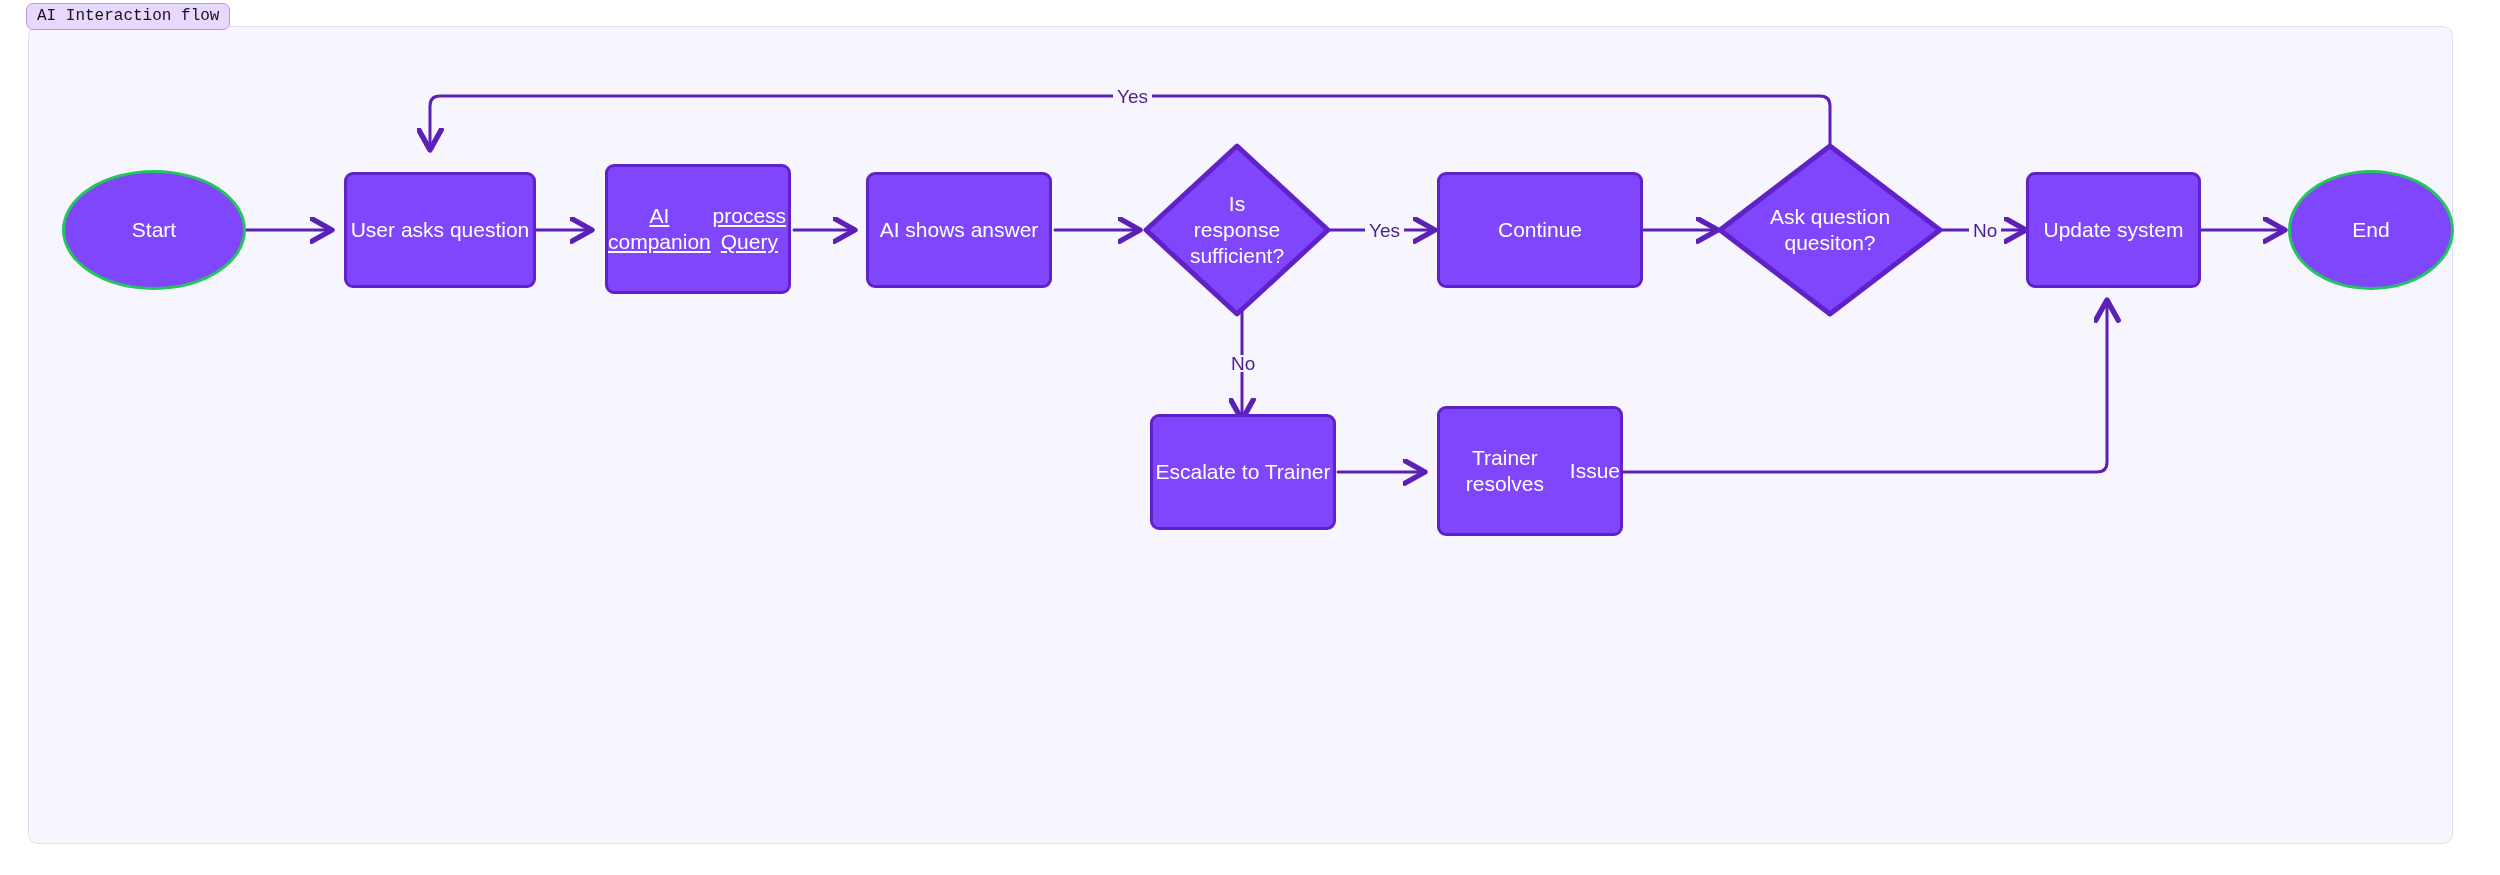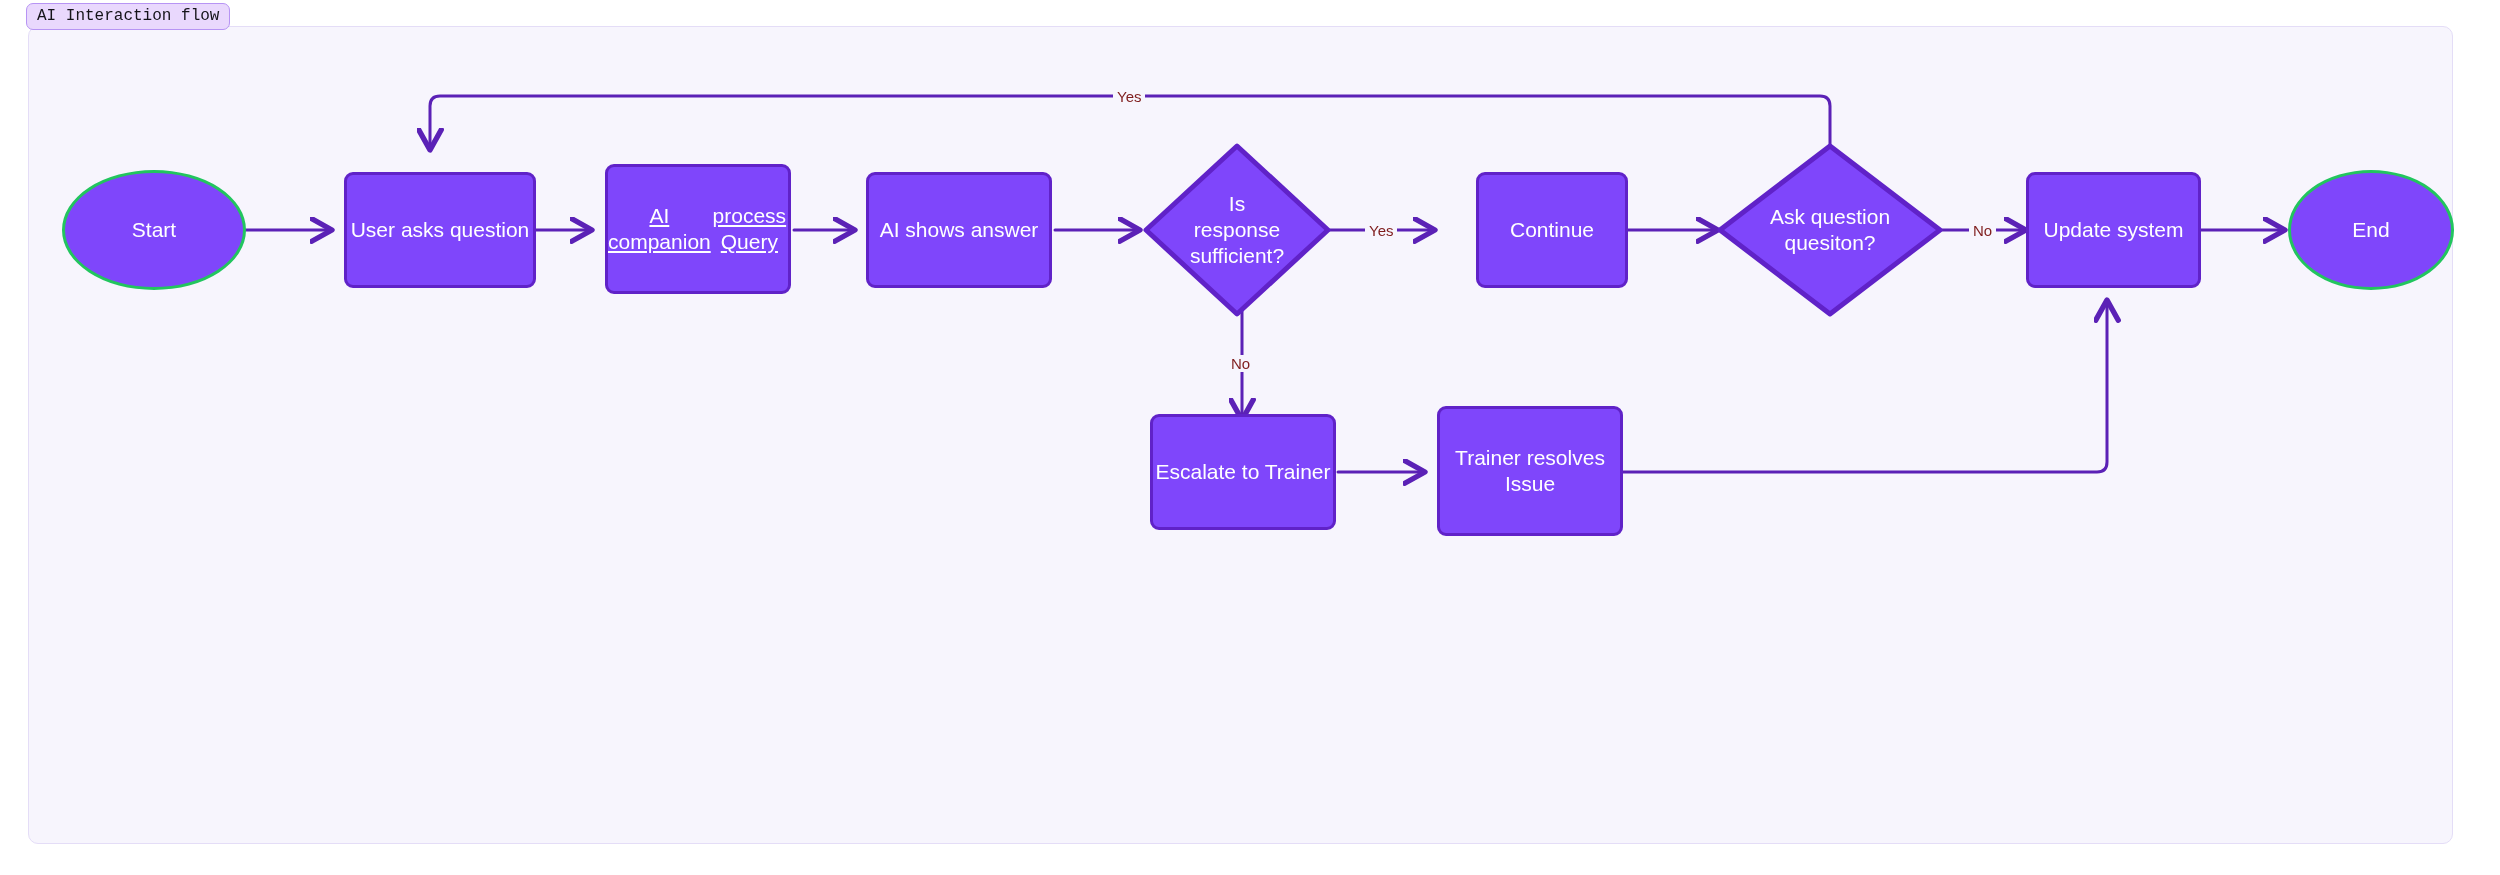--- a/index.html
+++ b/index.html
@@ -92,23 +92,23 @@
     font-size: 21px;
     line-height: 26px;
     text-align: center;
     width: 100%;
     padding: 0 6px;
     box-sizing: border-box;
   }
   .edge-label {
     position: absolute;
     z-index: 12;
-    font-size: 15px;
+    font-size: 19px;
     line-height: 17px;
-    color: #7f1d1d;
+    color: #4c1d95;
     font-family: "Liberation Sans", sans-serif;
     background: #f7f5fd;
     padding: 0 4px;
     white-space: nowrap;
   }
 </style>
 </head>
 <body>
 
 <div id="page">
@@ -172,21 +172,21 @@
     <svg class="diamond-shape" viewBox="0 0 190 176" preserveAspectRatio="none">
       <polygon points="95,4 186,88 95,172 4,88" fill="#7f46fb" stroke="#6022c8" stroke-width="5" stroke-linejoin="round"></polygon>
     </svg>
     <div class="diamond-label">
       <div>Is</div>
       <div>response</div>
       <div>sufficient?</div>
     </div>
   </div>
 
-  <div class="node node-process" style="left:1437px; top:172px; width:152px; height:116px;margin-left:39px;">
+  <div class="node node-process" style="left:1437px; top:172px; width:206px; height:116px;">
     <span>Continue</span>
   </div>
 
   <div class="node node-decision" style="left:1716px; top:142px; width:228px; height:176px; flex-direction:column;">
     <svg class="diamond-shape" viewBox="0 0 228 176" preserveAspectRatio="none">
       <polygon points="114,4 224,88 114,172 4,88" fill="#7f46fb" stroke="#6022c8" stroke-width="5" stroke-linejoin="round"></polygon>
     </svg>
     <div class="diamond-label">
       <div>Ask question</div>
       <div>quesiton?</div>
@@ -198,21 +198,21 @@
   </div>
 
   <div class="node node-terminal" style="left:2288px; top:170px; width:166px; height:120px;">
     <span>End</span>
   </div>
 
   <div class="node node-process" style="left:1150px; top:414px; width:186px; height:116px;">
     <span>Escalate to Trainer</span>
   </div>
 
-  <div class="node node-process" style="left:1437px; top:406px; width:186px; height:130px; flex-direction:column;">
+  <div class="node node-process" style="left:1437px; top:406px; width:186px; height:130px; flex-direction:row;">
     <span>Trainer resolves</span>
     <span>Issue</span>
   </div>
 
   <div class="edge-label" style="left:1365px; top:222px;">Yes</div>
 
   <div class="edge-label" style="left:1227px; top:355px;">No</div>
 
   <div class="edge-label" style="left:1113px; top:88px;">Yes</div>
 

